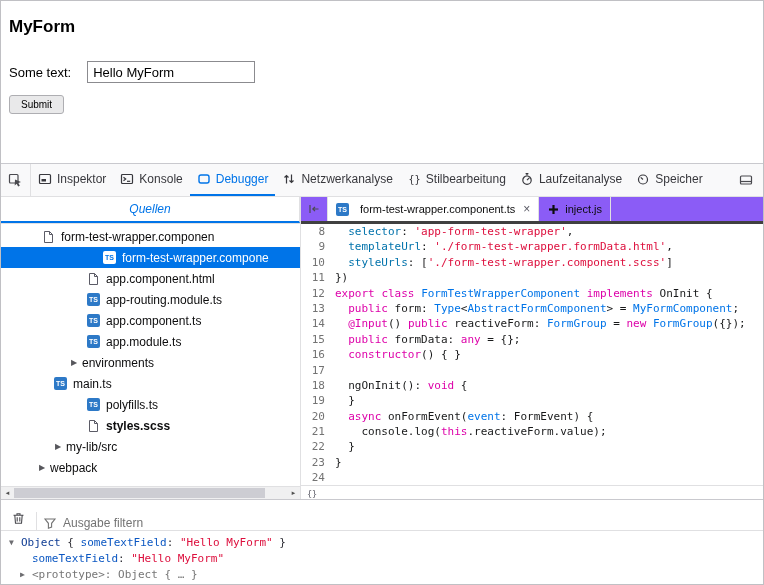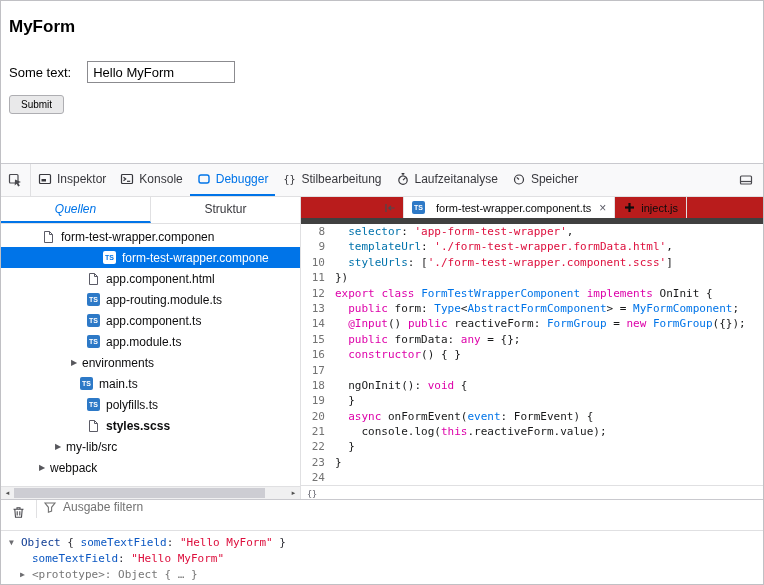--- a/index.html
+++ b/index.html
@@ -3,21 +3,21 @@
 <meta charset="utf-8">
 <style>
   * { box-sizing:border-box; margin:0; padding:0; }
   html,body { background:#fff; font-family:"Liberation Sans",sans-serif; }
   .screen { width:764px; height:585px; border:1px solid #c0c0c4; background:#fff; display:flex; flex-direction:column; overflow:hidden; }
 
   
   .page { height:162px; padding:8px 8px 0; flex:none; }
   .page h1 { font-size:17px; font-weight:bold; color:#000; margin:8px 0 24px; }
   .form-row { display:flex; align-items:center; gap:16px; font-size:13px; color:#000; margin-bottom:11px; }
-  .form-row input { width:148px; height:22px; border:1px solid #8b8b8f; padding:2px 5px; font-size:13px; font-family:"Liberation Sans",sans-serif; }
+  .form-row input { width:168px; height:22px; border:1px solid #8b8b8f; padding:2px 5px; font-size:13px; font-family:"Liberation Sans",sans-serif; }
   .submit-btn { font-size:10px; color:#000; padding:3px 11px; background:#e9e9ea; border:1px solid #aeaeb2; border-radius:3px; }
 
   
   .devtools { flex:1; min-height:0; display:flex; flex-direction:column; border-top:1px solid #c9c9ce; }
   .dt-toolbar { height:33px; flex:none; display:flex; align-items:stretch; background:#f9f9fa; border-bottom:1px solid #e0e0e2; font-size:12px; color:#0c0c0d; overflow:hidden; }
   .picker-btn { width:30px; flex:none; display:flex; align-items:center; justify-content:center; border-right:1px solid #e0e0e2; color:#4a4a4f; }
   .dt-tabs { display:flex; align-items:stretch; }
   .dt-tab { flex:none; display:flex; align-items:center; gap:5px; padding:0 7px; border-bottom:2px solid transparent; color:#38383d; }
   .dt-tab.active { color:#0074e8; border-bottom-color:#0074e8; }
   .dt-spacer { flex:1; }
@@ -41,40 +41,40 @@
   .ts-badge { width:13px; height:13px; flex:none; background:#2d79c7; color:#fff; font-size:7px; font-weight:bold; display:flex; align-items:center; justify-content:center; border-radius:2px; margin-right:6px; font-family:"Liberation Sans",sans-serif; }
   .tree-row.selected .ts-badge { background:#fff; color:#0074e8; }
   .file-ico { width:13px; margin-right:6px; flex:none; color:#5b5b66; }
   .hscroll { height:13px; flex:none; background:#f0f0f1; border-top:1px solid #e0e0e2; display:flex; align-items:center; }
   .hs-arrow { width:13px; flex:none; text-align:center; font-size:6px; color:#505050; line-height:13px; }
   .hs-track { flex:1; position:relative; height:100%; }
   .hs-thumb { position:absolute; left:0; right:22px; top:1px; bottom:1px; background:#cdcdd3; }
 
   
   .editor-pane { flex:1; min-width:0; display:flex; flex-direction:column; }
-  .editor-tabs { height:27px; flex:none; display:flex; align-items:stretch; background:#b91c1c; border-bottom:6px solid #404040; font-size:11px;justify-content:center; }
+  .editor-tabs { height:27px; flex:none; display:flex; align-items:stretch; background:#8b5cf6; border-bottom:3px solid #404040; font-size:11px; }
   .collapse-btn { width:27px; flex:none; display:flex; align-items:center; justify-content:center; border-right:1px solid #e0e0e2; color:#4a4a4f; }
   .ed-tabs-wrap { display:flex; align-items:stretch; }
   .ed-tab { display:flex; align-items:center; gap:5px; padding:0 8px; border-right:1px solid #e0e0e2; color:#0c0c0d; background:transparent; }
   .ed-tab.active { background:#fff; }
   .ed-close { color:#5b5b66; font-size:12px; margin-left:3px; }
   .code-area { flex:1; min-height:0; overflow:hidden; background:#fff; font-family:"DejaVu Sans Mono","Liberation Mono",monospace; font-size:11px; line-height:15.4px; }
   .code-line { display:flex; height:15.4px; }
   .ln { width:34px; flex:none; text-align:right; padding-right:10px; color:#737373; }
   .lt { white-space:pre; }
   .tk-d { color:#18191a; }
   .tk-k { color:#dd00a9; }
   .tk-s { color:#dd0f3d; }
   .tk-t { color:#0074e8; }
   .tk-p { color:#0072ab; }
   .editor-footer { height:14px; flex:none; border-top:1px solid #e0e0e2; display:flex; align-items:center; padding-left:5px; background:#fff; color:#5b5b66; }
 
   
   .console-pane { height:85px; flex:none; border-top:1px solid #c9c9ce; display:flex; flex-direction:column; background:#fff; }
-  .console-toolbar { height:31px; flex:none; display:flex; align-items:flex-start; border-bottom:1px solid #e0e0e2; padding:0 5px; gap:6px; }
+  .console-toolbar { height:31px; flex:none; display:flex; align-items:flex-end; border-bottom:1px solid #e0e0e2; padding:0 5px; gap:6px; }
   .vdiv { width:1px; height:18px; background:#e0e0e2; }
   .filter-ico { color:#737373; }
   .filter-input { flex:1; border:none; outline:none; font-size:12px; color:#0c0c0d; font-family:"Liberation Sans",sans-serif; background:transparent; }
   .filter-input::placeholder { color:#737373; opacity:1; }
   .console-out { flex:1; min-height:0; overflow:hidden; padding-top:3px; font-family:"DejaVu Sans Mono","Liberation Mono",monospace; font-size:11px; }
   .c-row { height:16px; display:flex; align-items:center; white-space:pre; }
   .c-caret { width:12px; flex:none; font-size:8px; color:#6d6d71; }
   .cv-o { color:#0f3c93; }
   .cv-key { color:#0b57c2; }
   .cv-str { color:#dd0f3d; }
@@ -130,20 +130,31 @@
             <span class="ico">
               <svg width="14" height="14" viewBox="0 0 14 14">
                 <rect x="2" y="3" width="10" height="8" rx="2" fill="none" stroke="currentColor" stroke-width="1.4"></rect>
               </svg>
             </span>
             <span>Debugger</span>
           </div>
           <div class="dt-tab">
             <span class="ico">
               <svg width="14" height="14" viewBox="0 0 14 14">
+                <g fill="none" stroke="currentColor" stroke-width="1.2">
+                  <path d="M4.5 11.5v-8M2.5 5.5l2-2 2 2"></path>
+                  <path d="M9.5 2.5v8M7.5 8.5l2 2 2-2"></path>
+                </g>
+              </svg>
+            </span>
+            <span>Netzwerkanalyse</span>
+          </div>
+          <div class="dt-tab">
+            <span class="ico">
+              <svg width="14" height="14" viewBox="0 0 14 14">
                 <text x="1.5" y="10.5" font-size="10" font-family="monospace" fill="currentColor">{}</text>
               </svg>
             </span>
             <span>Stilbearbeitung</span>
           </div>
           <div class="dt-tab">
             <span class="ico">
               <svg width="14" height="14" viewBox="0 0 14 14">
                 <g fill="none" stroke="currentColor" stroke-width="1.2">
                   <circle cx="7" cy="8.2" r="4.2"></circle>
@@ -178,21 +189,20 @@
             </span>
         </div>
       </div>
     </div>
 
     <div class="dt-main">
 
       <div class="sources-pane">
         <div class="pane-tabs">
             <div class="pane-tab active">Quellen</div>
-            <div class="pane-tab">Struktur</div>
           </div>
         <div class="tree">
             <div class="tree-row" style="padding-left: 41px;">
               <span class="file-ico ico">
                 <svg width="13" height="14" viewBox="0 0 13 14">
                   <g fill="none" stroke="currentColor" stroke-width="1">
                     <path d="M2.5 1.5h5l3 3v8h-8z"></path>
                     <path d="M7.5 1.5v3h3"></path>
                   </g>
                 </svg>
@@ -223,21 +233,21 @@
               <span>app.component.ts</span>
             </div>
             <div class="tree-row" style="padding-left: 86px;">
               <span class="ts-badge">TS</span>
               <span>app.module.ts</span>
             </div>
             <div class="tree-row" style="padding-left: 70px;">
               <span class="caret">▶</span>
               <span>environments</span>
             </div>
-            <div class="tree-row" style="padding-left: 53px; margin-left: 26px;">
+            <div class="tree-row" style="padding-left: 53px;">
               <span class="ts-badge">TS</span>
               <span>main.ts</span>
             </div>
             <div class="tree-row" style="padding-left: 86px;">
               <span class="ts-badge">TS</span>
               <span>polyfills.ts</span>
             </div>
             <div class="tree-row" style="padding-left: 86px; font-weight: bold;">
               <span class="file-ico ico">
                 <svg width="13" height="14" viewBox="0 0 13 14">

